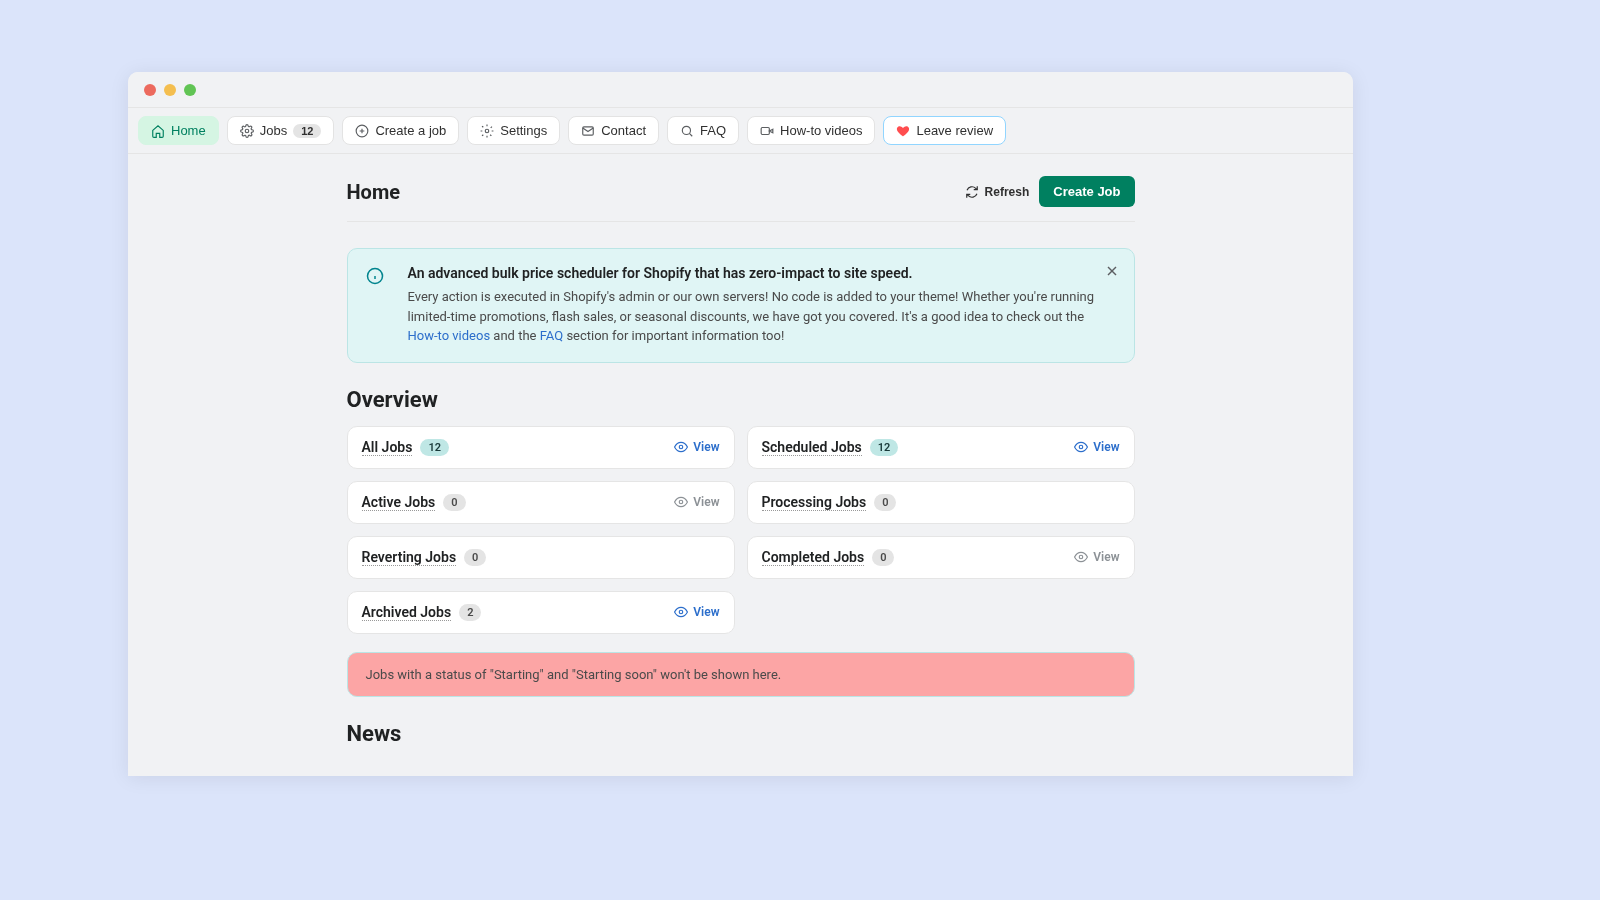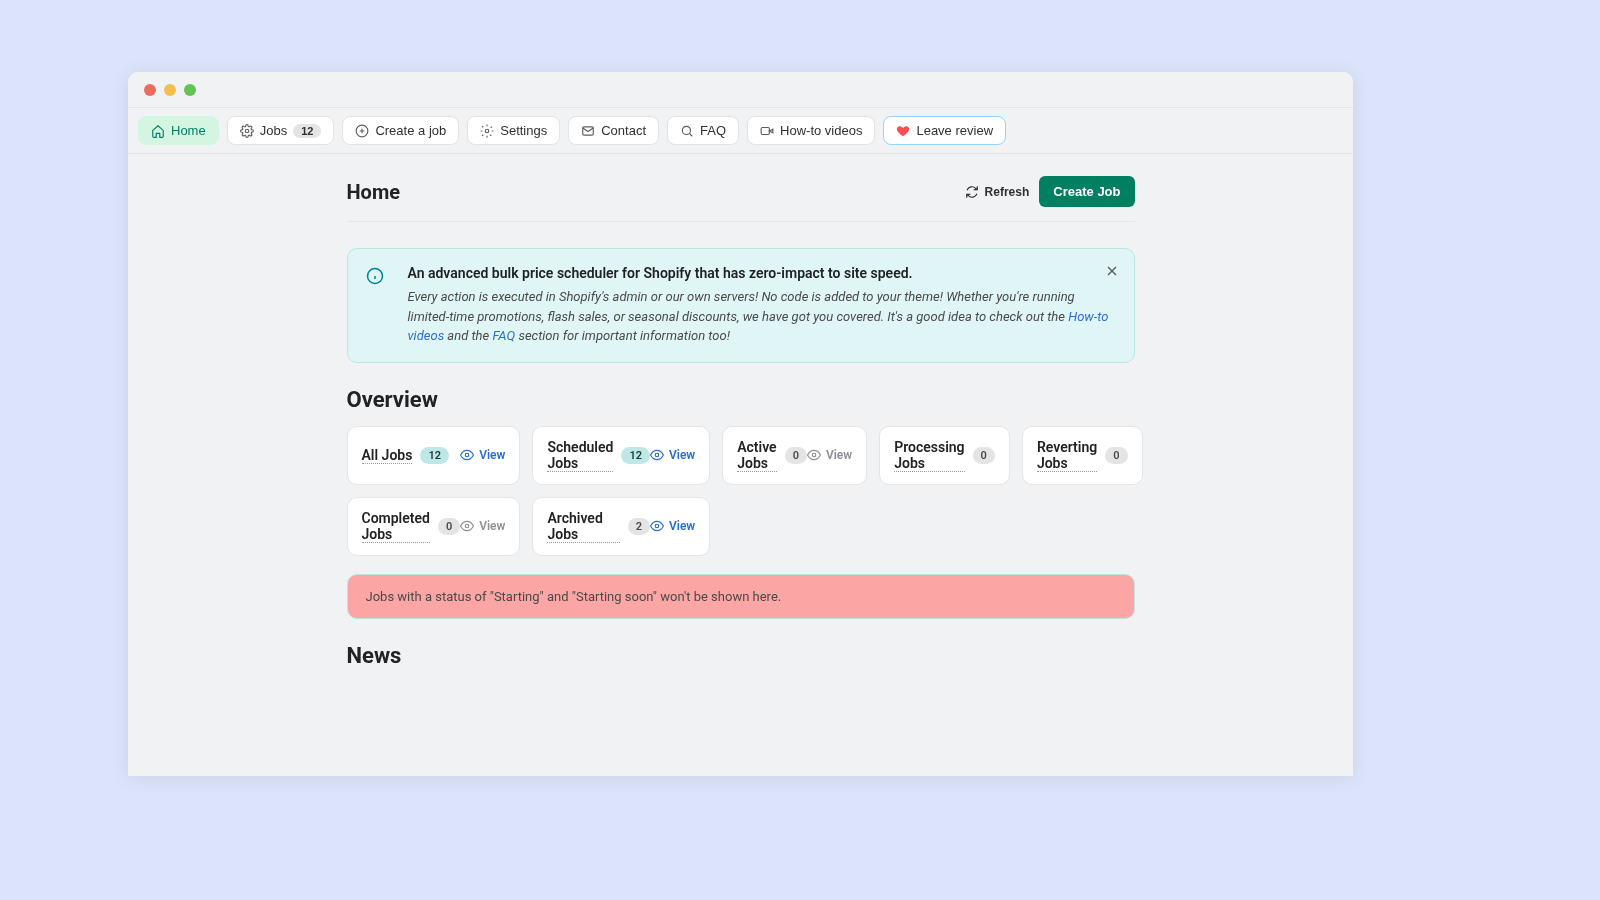--- a/index.html
+++ b/index.html
@@ -20,24 +20,24 @@
 .container { width: 788px; margin: 0 auto; }
 .header-row { display: flex; justify-content: space-between; align-items: center; padding: 22px 0 14px 0; border-bottom: 1px solid #e5e5e5; }
 .page-title { font-size: 20px; font-weight: 700; color: #202223; }
 .header-actions { display: flex; gap: 10px; align-items: center; }
 .ghost-btn { display: inline-flex; align-items: center; gap: 6px; background: transparent; border: none; font-size: 12px; color: #303030; cursor: pointer; font-weight: 600; }
 .primary-btn { background: #008060; color: #fff; border: none; border-radius: 6px; padding: 8px 14px; font-size: 13px; font-weight: 600; cursor: pointer; }
 .banner { background: #e0f5f5; border: 1px solid #bbe5e5; border-radius: 10px; padding: 16px 18px; margin-top: 26px; position: relative; display: flex; gap: 24px; }
 .banner-icon { width: 18px; height: 18px; flex-shrink: 0; color: #00848e; margin-top: 2px; }
 .banner-close { position: absolute; right: 14px; top: 14px; width: 16px; height: 16px; cursor: pointer; color: #5c5f62; }
 .banner-title { font-weight: 600; font-size: 14px; color: #202223; }
-.banner-body { font-size: 13px; color: #4a4a4a; line-height: 1.5; margin-top: 6px; font-style: italic; }
+.banner-body { font-size: 13px; color: #4a4a4a; line-height: 1.5; margin-top: 6px; }
 .banner-body a { color: #2c6ecb; text-decoration: none; }
 .section-title { font-size: 22px; font-weight: 700; color: #202223; margin-top: 24px; margin-bottom: 14px; }
-.cards-grid { display: grid; grid-template-columns: repeat(5, 1fr); gap: 12px; }
+.cards-grid { display: grid; grid-template-columns: repeat(2, 1fr); gap: 12px; }
 .card { background: #fff; border: 1px solid #e5e5e5; border-radius: 10px; padding: 12px 14px; display: flex; justify-content: space-between; align-items: center; }
 .card-left { display: flex; align-items: center; gap: 8px; }
 .card-title { font-weight: 600; font-size: 14px; color: #202223; border-bottom: 1px dotted #999; }
 .card-badge { border-radius: 10px; padding: 2px 8px; font-size: 11px; font-weight: 600; }
 .badge-teal { background: #bfe7e5; color: #1a3a3a; }
 .badge-grey { background: #e4e4e4; color: #4a4a4a; }
 .view-link { display: inline-flex; align-items: center; gap: 5px; font-size: 12px; font-weight: 600; cursor: pointer; }
 .view-link.primary { color: #2c6ecb; }
 .view-link.muted { color: #8c9196; }
 .info-strip { background: #fca5a5; border: 1px solid #bbe5e5; border-radius: 10px; padding: 14px 18px; margin-top: 18px; font-size: 13px; color: #4a4a4a; }

